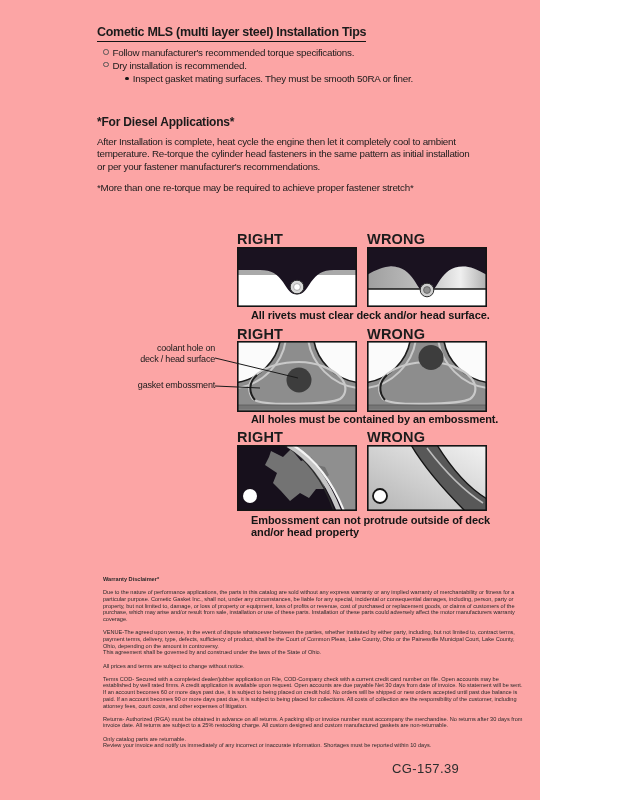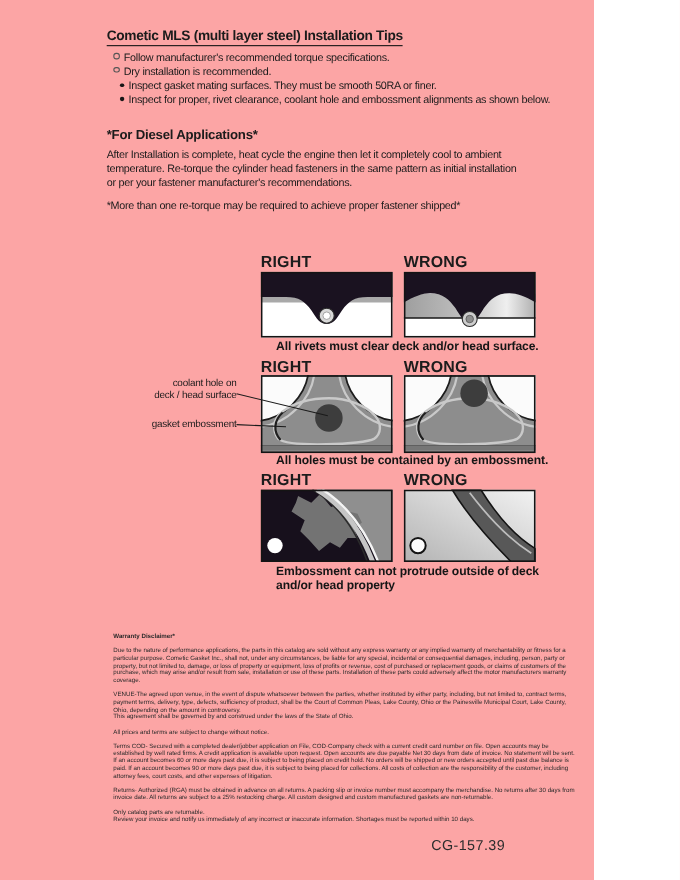--- a/index.html
+++ b/index.html
@@ -7,21 +7,21 @@
     position:relative;width:540px;height:800px;background:#fca5a5;overflow:hidden;
     font-family:Liberation Sans, sans-serif;color:#1b1b1b;
   }
   .title{
     position:absolute;left:97px;top:25px;margin:0;
     font-size:12.5px;font-weight:bold;letter-spacing:-0.3px;
     display:inline-block;border-bottom:1.6px solid #141414;padding-bottom:2px;
   }
   .tips{position:absolute;left:103px;top:47px;font-size:9.8px;letter-spacing:-0.25px;line-height:12.9px;}
   .tip,.subtip{white-space:nowrap;}
-  .subtip{margin-left:6px;}
+  .subtip{margin-left:22px;}
   .ring{display:inline-block;width:3.5px;height:3.5px;border:1px solid #555;border-radius:50%;margin-right:4px;vertical-align:1.5px;}
   .dot{display:inline-block;width:3.8px;height:3.8px;background:#161616;border-radius:50%;margin-right:4px;vertical-align:1.5px;}
   .diesel{position:absolute;left:97px;top:116px;font-size:9.8px;letter-spacing:-0.25px;line-height:12.6px;}
   .diesel h2{margin:0 0 7px 0;font-size:12px;font-weight:bold;letter-spacing:-0.2px;}
   .diesel .para{margin:0 0 6.5px 0;}
   .line{white-space:nowrap;}
   .dg-label{
     position:absolute;width:120px;text-align:left;
     font-size:14.5px;font-weight:bold;letter-spacing:0.2px;color:#1c1c1c;
   }
@@ -51,31 +51,30 @@
 <body>
 
 <div class="page">
 
   <h1 class="title">Cometic MLS (multi layer steel) Installation Tips</h1>
 
   <div class="tips">
     <div class="tip"><span class="ring"></span><span>Follow manufacturer's recommended torque specifications.</span></div>
     <div class="tip"><span class="ring"></span><span>Dry installation is recommended.</span></div>
     <div class="subtip"><span class="dot"></span><span>Inspect gasket mating surfaces.  They must be smooth 50RA or finer.</span></div>
-    <div class="subtip"><span class="dot"></span><span>Inspect for proper, rivet clearance, coolant hole and embossment alignments as shown below.</span></div>
   </div>
 
   <div class="diesel">
     <h2>*For Diesel Applications*</h2>
     <div class="para">
       <div class="line">After Installation is complete, heat cycle the engine then let it completely cool to ambient</div>
       <div class="line">temperature. Re-torque the cylinder head fasteners in the same pattern as initial installation</div>
       <div class="line">or per your fastener manufacturer's recommendations.</div>
     </div>
-    <div class="para line" style="margin-top:9px">*More than one re-torque may be required to achieve proper fastener shipped*</div>
+    <div class="para line" style="margin-top:9px">*More than one re-torque may be required to achieve proper fastener stretch*</div>
   </div>
 
   <div class="dg-label" style="left:237px;top:231px">RIGHT</div>
   <div class="dg-label" style="left:367px;top:231px">WRONG</div>
 
   <svg class="panel" style="left:237px;top:247px" width="120" height="60" viewBox="0 0 120 60">
     <rect width="120" height="60" fill="#ffffff"></rect>
     <rect x="0" y="21" width="120" height="7" fill="#a9a9a9"></rect>
     <path d="M0,0 H120 V23 H97 C85,23 80,27 74,35 C69,43 66,47.5 60,47.5 C54,47.5 51,43 46,35 C40,27 35,23 23,23 H0 Z" fill="#1a1220"></path>
     <circle cx="60" cy="40" r="6.8" fill="#d8d8d8" stroke="#2c2c2c" stroke-width="1"></circle>

